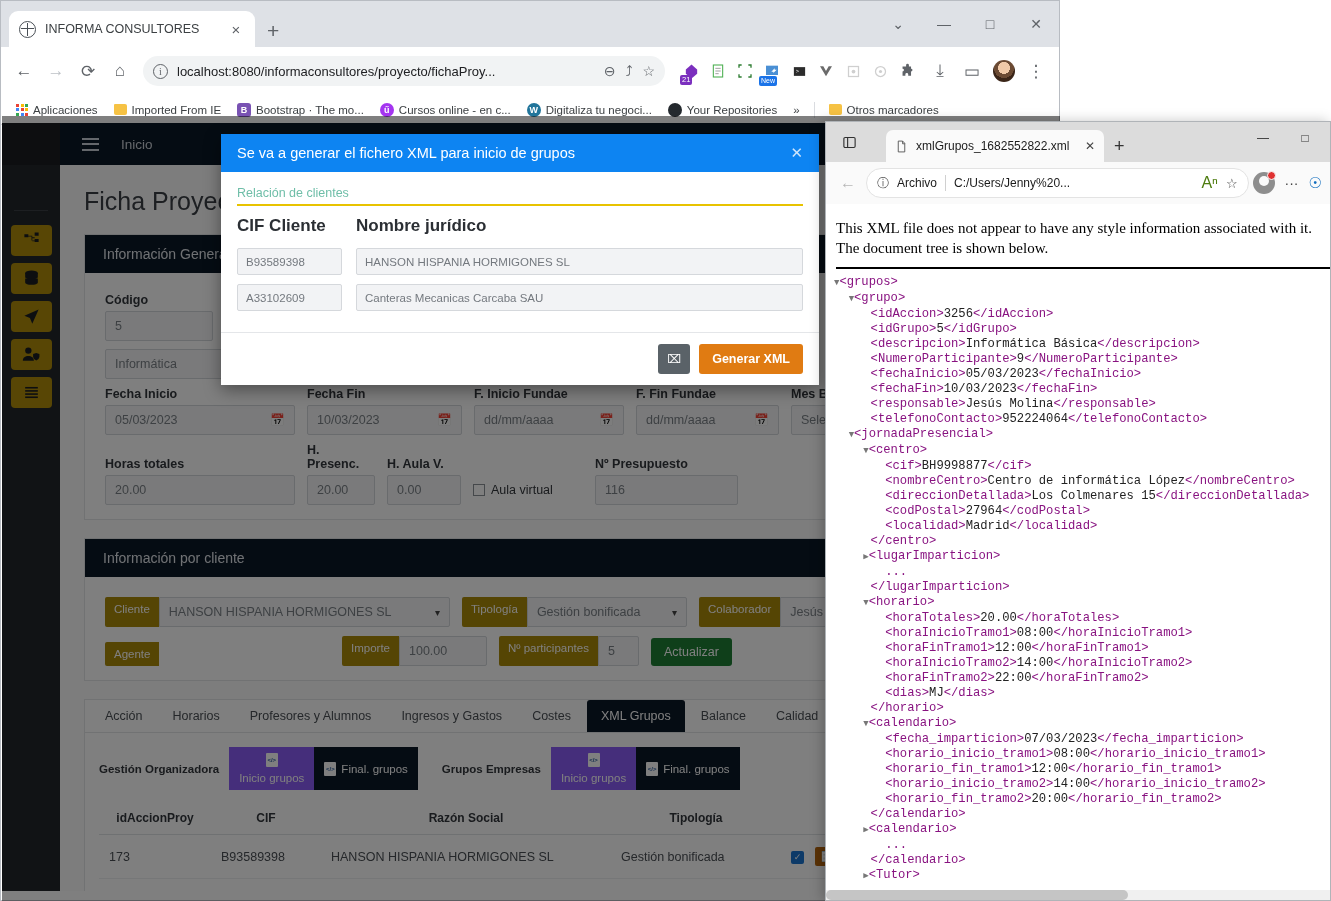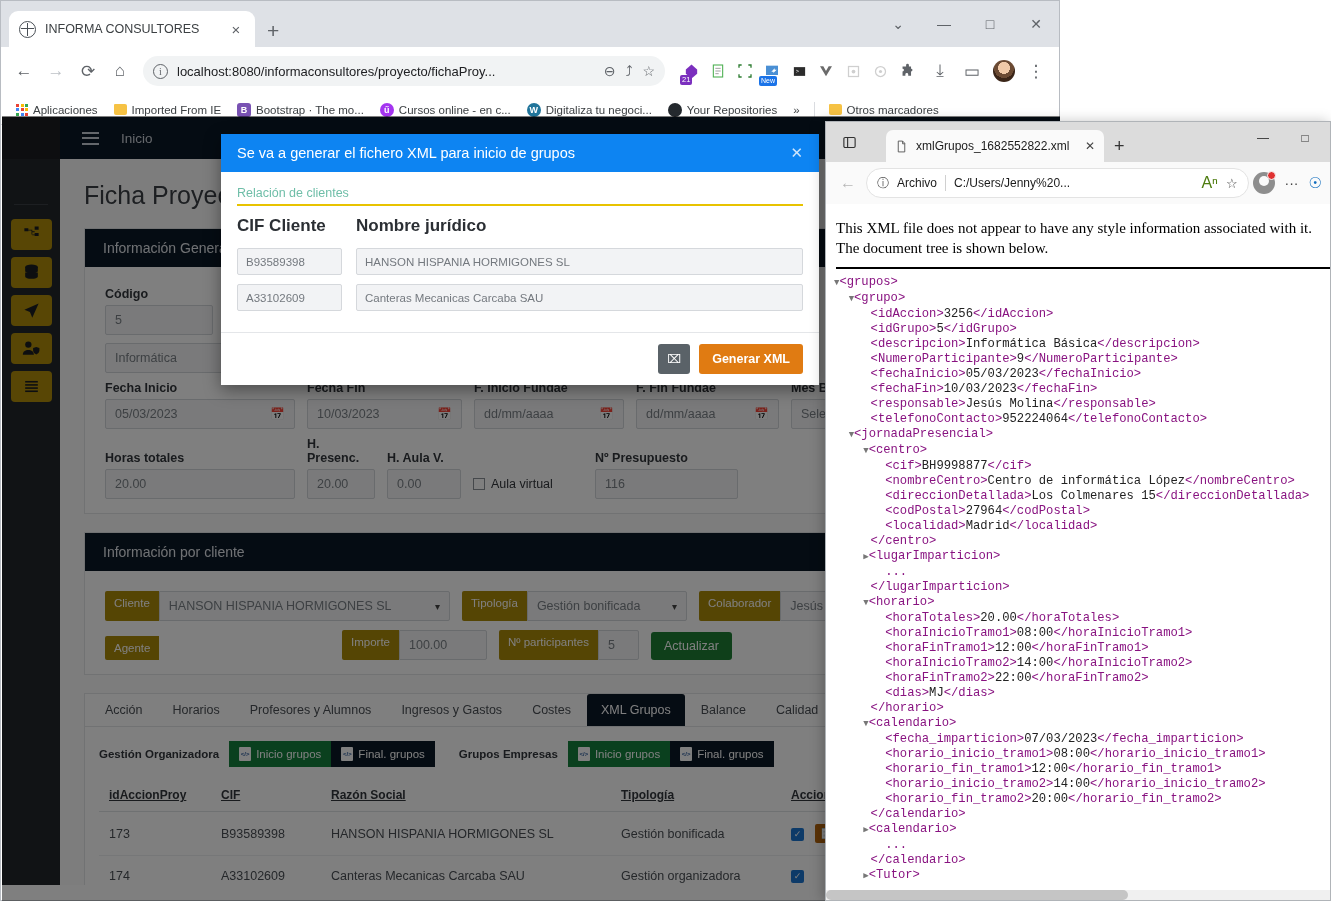--- a/index.html
+++ b/index.html
@@ -124,21 +124,21 @@
   .bm-apps-grid i:nth-child(7){background:#34a853}
   .bm-apps-grid i:nth-child(8){background:#4285f4}
   .bm-apps-grid i:nth-child(9){background:#ea4335}
   .bm-folder { width: 13px; height: 11px; background: #f6c244; border-radius: 1px 2px 2px 2px; position: relative; flex-shrink: 0;}
   .bm-sq { width: 14px; height: 14px; border-radius: 3px; display:flex; align-items:center; justify-content:center; color:#fff; font-size:9px; font-weight:bold; flex-shrink: 0;}
   .bm-circ { width: 14px; height: 14px; border-radius: 50%; display:flex; align-items:center; justify-content:center; color:#fff; font-size:9px; font-weight:bold; flex-shrink: 0;}
   .bm-sep { width: 1px; height: 16px; background: #dadce0; margin: 0 4px; }
 
   
   .page-viewport {
-    position: absolute; left: 1px; top: 116px; width: 1058px; height: 768px;
+    position: absolute; left: 1px; top: 122px; width: 1058px; height: 768px;
     overflow: hidden; background: #ffffff;
   }
   .app-sidebar {
     position: absolute; left: 0; top: 0; width: 58px; height: 785px;
     background: #22262a;
   }
   .app-sidebar-top { height: 42px; background: #1a1d21; }
   .sb-divider { height: 1px; background: #3a3f45; margin: 45px 12px 14px; }
   .sb-icons { display: flex; flex-direction: column; align-items: center; gap: 7px; }
   .sb-ico {
@@ -197,32 +197,32 @@
   .tabitem { font-size: 12.5px; color: #4a4f55; padding: 9px 14px; cursor: pointer; white-space: nowrap; }
   .tabitem.active { background: #0b1826; color: #fff; border-radius: 3px 3px 0 0; }
 
   .xmlbtn-row { display: flex; align-items: center; gap: 10px; padding: 14px 14px 12px 14px; }
   .xmlbtn-lbl { font-size: 11.5px; font-weight: bold; color: #33373c; }
   .xbgrp { display: flex; }
   .xb {
     font-size: 11.5px; color: #fff; padding: 6px 10px; display: flex;
     align-items: center; gap: 5px; cursor: pointer; white-space: nowrap;
   }
-  .xb.orange { background: #15803d; }
+  .xb.orange { background: #8b5cf6; flex-direction: column; }
   .xb.dark { background: #0b1826; }
   .xml-ico {
     width: 12px; height: 14px; background: #fff; border-radius: 1px;
     display: flex; align-items: center; justify-content: center;
     font-size: 6px; color: #2a5a9a; flex-shrink: 0; font-weight: bold;
   }
 
   table.dt { width: 100%; border-collapse: collapse; }
   table.dt th {
-    text-align: left; font-size: 12px; font-weight: bold; color: #33373c;
-    padding: 9px 10px; border-bottom: 1px solid #dfe2e5; text-decoration: underline;
+    text-align: center; font-size: 12px; font-weight: bold; color: #33373c;
+    padding: 9px 10px; border-bottom: 1px solid #dfe2e5;
   }
   table.dt td {
     font-size: 12.5px; color: #4a4f55; padding: 12px 10px;
     border-bottom: 1px solid #eceef0;
   }
   .cbx-on {
     width: 13px; height: 13px; background: #1b75d0; border-radius: 2px;
     display: inline-flex; align-items: center; justify-content: center;
     color: #fff; font-size: 9px; line-height: 1;
   }

